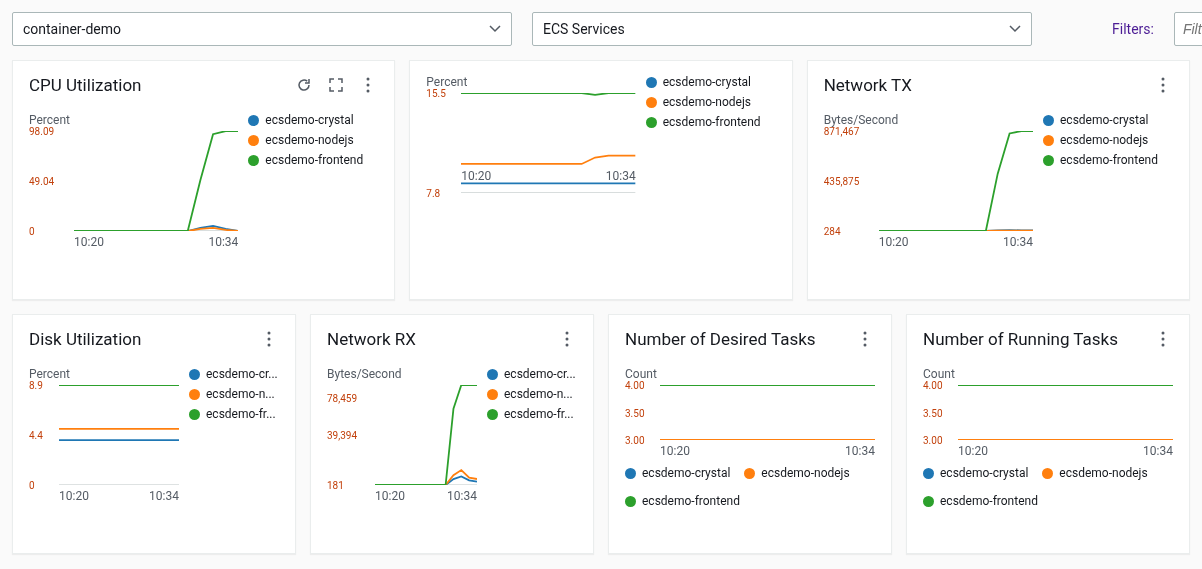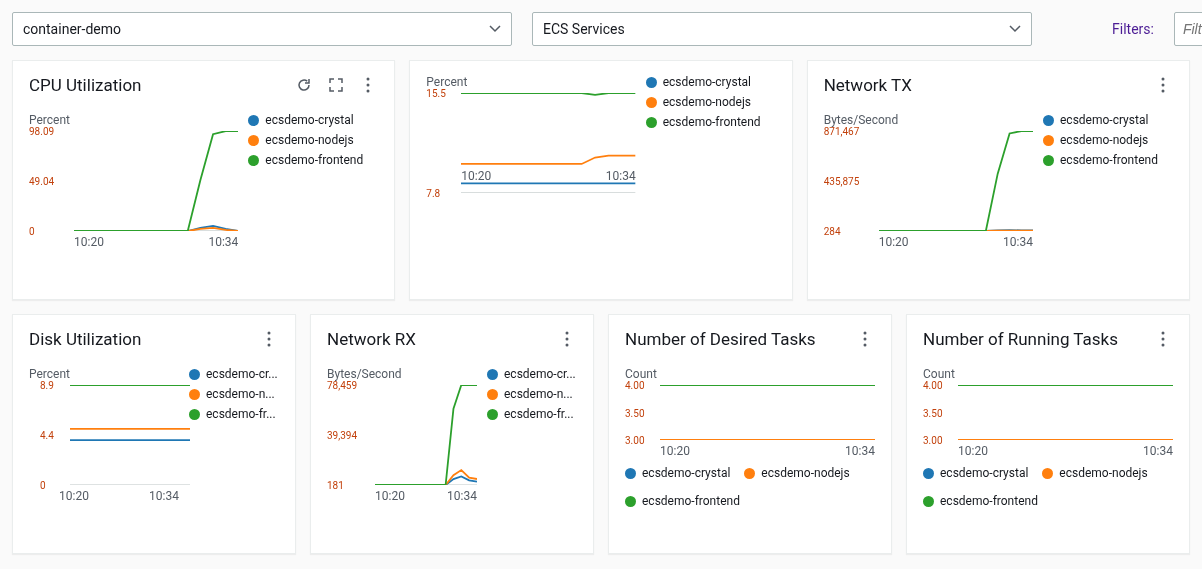--- a/index.html
+++ b/index.html
@@ -357,21 +357,21 @@
               <circle cx="2" cy="2" r="1.5" fill="#545b64"></circle>
               <circle cx="2" cy="8" r="1.5" fill="#545b64"></circle>
               <circle cx="2" cy="14" r="1.5" fill="#545b64"></circle>
             </svg>
           </span>
         </div>
     </div>
     <div class="body-row">
       <div class="chart-col">
         <span class="unit-label">Percent</span>
-        <div class="miniplot" style="height: 100px; margin-left: 11px;">
+        <div class="miniplot" style="height: 100px;">
             <span class="ytick" style="top: 0px;">8.9</span>
             <span class="ytick" style="top: 50px;">4.4</span>
             <span class="ytick" style="top: 100px;">0</span>
             <svg viewBox="0 0 200 100" preserveAspectRatio="none" style="width: calc(100% - 30px); height: 100px; margin-left: 30px;">
               <line x1="0" x2="200" y1="99.5" y2="99.5" stroke="#d5dbdb" stroke-width="1"></line>
               <polyline points="0,55.0561797752809 15.384615384615385,55.0561797752809 30.76923076923077,55.0561797752809 46.15384615384615,55.0561797752809 61.53846153846154,55.0561797752809 76.92307692307693,55.0561797752809 92.3076923076923,55.0561797752809 107.6923076923077,55.0561797752809 123.07692307692308,55.0561797752809 138.46153846153845,55.0561797752809 153.84615384615387,55.0561797752809 169.23076923076923,55.0561797752809 184.6153846153846,55.0561797752809 200,55.0561797752809" fill="none" stroke="#1f77b4" stroke-width="1.8" vector-effect="non-scaling-stroke"></polyline>
               <polyline points="0,43.820224719101134 15.384615384615385,43.820224719101134 30.76923076923077,43.820224719101134 46.15384615384615,43.820224719101134 61.53846153846154,43.820224719101134 76.92307692307693,43.820224719101134 92.3076923076923,43.820224719101134 107.6923076923077,43.820224719101134 123.07692307692308,43.820224719101134 138.46153846153845,43.820224719101134 153.84615384615387,43.820224719101134 169.23076923076923,43.820224719101134 184.6153846153846,43.820224719101134 200,43.820224719101134" fill="none" stroke="#ff7f0e" stroke-width="1.8" vector-effect="non-scaling-stroke"></polyline>
               <polyline points="0,0 15.384615384615385,0 30.76923076923077,0 46.15384615384615,0 61.53846153846154,0 76.92307692307693,0 92.3076923076923,0 107.6923076923077,0 123.07692307692308,0 138.46153846153845,0 153.84615384615387,0 169.23076923076923,0 184.6153846153846,0 200,0" fill="none" stroke="#2ca02c" stroke-width="1.8" vector-effect="non-scaling-stroke"></polyline>
             </svg>
           </div>
@@ -407,21 +407,21 @@
               <circle cx="2" cy="8" r="1.5" fill="#545b64"></circle>
               <circle cx="2" cy="14" r="1.5" fill="#545b64"></circle>
             </svg>
           </span>
         </div>
     </div>
     <div class="body-row">
       <div class="chart-col">
         <span class="unit-label">Bytes/Second</span>
         <div class="miniplot" style="height: 100px;">
-            <span class="ytick" style="top: 0px;">78,459</span>
+            <span class="ytick" style="top: 13px;">78,459</span>
             <span class="ytick" style="top: 50px;">39,394</span>
             <span class="ytick" style="top: 100px;">181</span>
             <svg viewBox="0 0 200 100" preserveAspectRatio="none" style="width: calc(100% - 48px); height: 100px; margin-left: 48px;">
               <line x1="0" x2="200" y1="99.5" y2="99.5" stroke="#d5dbdb" stroke-width="1"></line>
               <polyline points="0,100 15.384615384615385,100 30.76923076923077,100 46.15384615384615,100 61.53846153846154,100 76.92307692307693,100 92.3076923076923,100 107.6923076923077,100 123.07692307692308,100 138.46153846153845,100 153.84615384615387,94.0202992410183 169.23076923076923,91.46049583391995 184.6153846153846,95.30020094456745 200,96.58010264811662" fill="none" stroke="#1f77b4" stroke-width="1.8" vector-effect="non-scaling-stroke"></polyline>
               <polyline points="0,100 15.384615384615385,100 30.76923076923077,100 46.15384615384615,100 61.53846153846154,100 76.92307692307693,100 92.3076923076923,100 107.6923076923077,100 123.07692307692308,100 138.46153846153845,100 153.84615384615387,90.18059413037079 169.23076923076923,85.06098731617412 184.6153846153846,92.74039753746912 200,94.0202992410183" fill="none" stroke="#ff7f0e" stroke-width="1.8" vector-effect="non-scaling-stroke"></polyline>
               <polyline points="0,100 15.384615384615385,100 30.76923076923077,100 46.15384615384615,100 61.53846153846154,100 76.92307692307693,100 92.3076923076923,100 107.6923076923077,100 123.07692307692308,100 138.46153846153845,100 153.84615384615387,23.625705545814085 169.23076923076923,0 184.6153846153846,0 200,0" fill="none" stroke="#2ca02c" stroke-width="1.8" vector-effect="non-scaling-stroke"></polyline>
             </svg>
           </div>
         <div class="xaxis" style="padding-left:48px">

